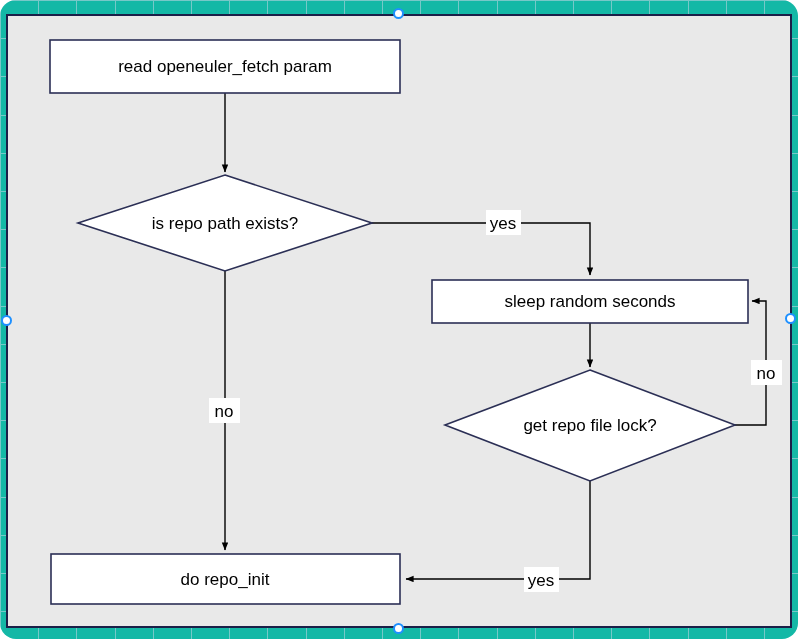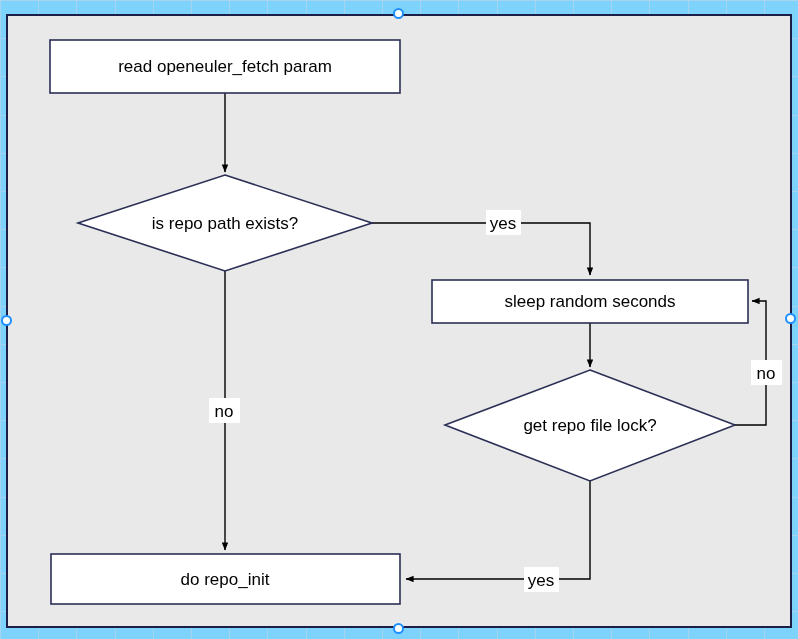--- a/index.html
+++ b/index.html
@@ -5,23 +5,24 @@
 <style>
   html, body {
     margin: 0;
     padding: 0;
     background: #ffffff;
   }
   #stage {
     position: relative;
     width: 798px;
     height: 639px;
-    background: #7dd3fc;
+    background: #14b8a6;
     font-family: "Liberation Sans", sans-serif;
     overflow: hidden;
+    border-radius: 16px;
   }
   
   #grid-backdrop {
     position: absolute;
     left: 0; top: 0;
     width: 798px; height: 639px;
     background-image:
       repeating-linear-gradient(to right, #c9d6e4 0px, #c9d6e4 1px, transparent 1px, transparent 38.2px),
       repeating-linear-gradient(to bottom, #c9d6e4 0px, #c9d6e4 1px, transparent 1px, transparent 38.2px);
     opacity: 0.55;

